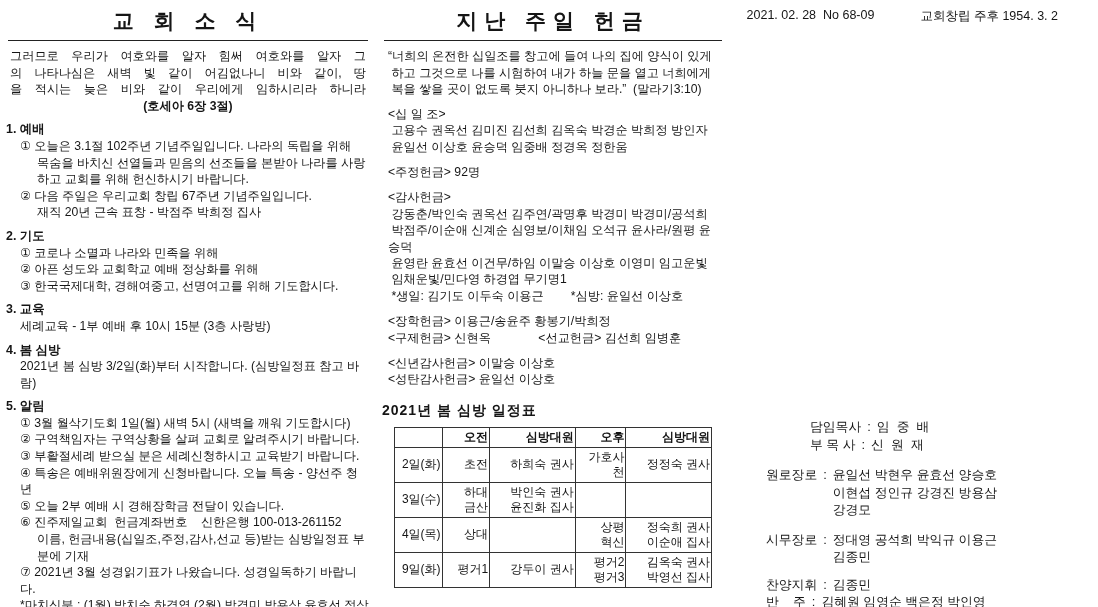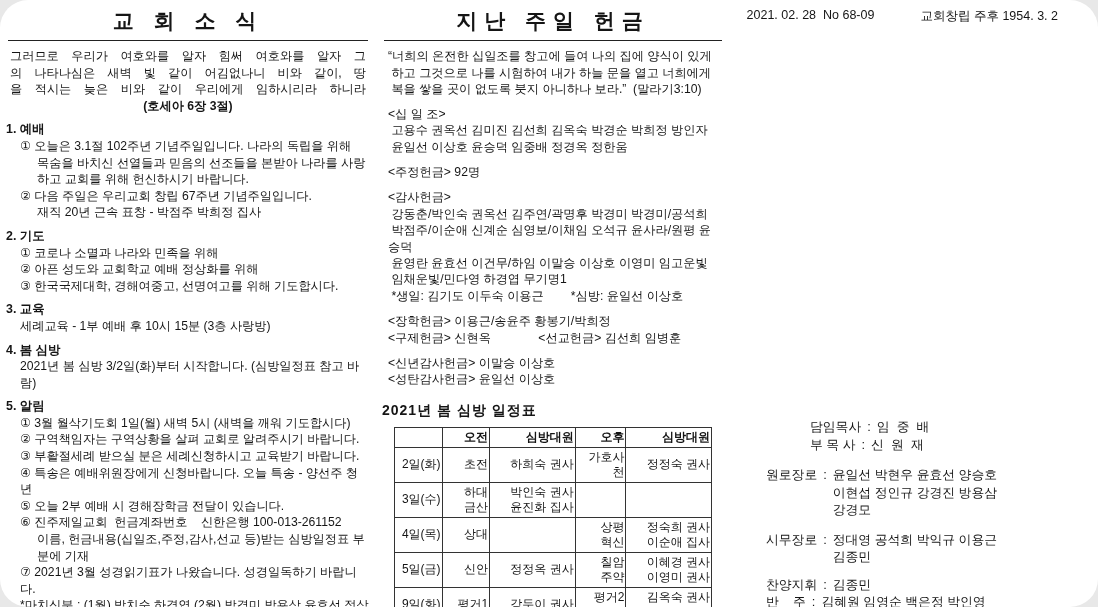--- a/index.html
+++ b/index.html
@@ -1,19 +1,19 @@
 <!DOCTYPE html>
 <html lang="ko"><head>
 <meta charset="utf-8">
 <style>
   * { box-sizing: border-box; }
   body { margin: 0; background: #e8e8e8; font-family: "Liberation Sans", "DejaVu Sans", sans-serif; }
   #page {
     position: relative; width: 1098px; height: 607px;
-    background: #ffffff; color: #151515; overflow: hidden; border-radius: 28px;
+    background: #ffffff; color: #151515; overflow: hidden;
   }
   .col { position: absolute; top: 0; }
   .col-left  { left: 6px;   width: 364px; }
   .col-mid   { left: 382px; width: 342px; }
   .col-right { left: 708px; width: 354px; }
 
   .col-title {
     font-size: 21px; font-weight: bold; text-align: center;
     letter-spacing: 7px; margin: 7px 0 5px 0; white-space: pre;
   }
@@ -183,29 +183,20 @@
             <tr>
               <td class="c0">4일(목)</td>
               <td class="c1">상대</td>
               <td class="c2"></td>
               <td class="c3">상평
 혁신</td>
               <td class="c4">정숙희 권사
 이순애 집사</td>
             </tr>
             <tr>
-              <td class="c0">5일(금)</td>
-              <td class="c1">신안</td>
-              <td class="c2">정정옥 권사</td>
-              <td class="c3">칠암
-주약</td>
-              <td class="c4">이혜경 권사
-이영미 권사</td>
-            </tr>
-            <tr>
               <td class="c0">9일(화)</td>
               <td class="c1">평거1</td>
               <td class="c2">강두이 권사</td>
               <td class="c3">평거2
 평거3</td>
               <td class="c4">김옥숙 권사
 박영선 집사</td>
             </tr>
           </tbody>
       </table>

